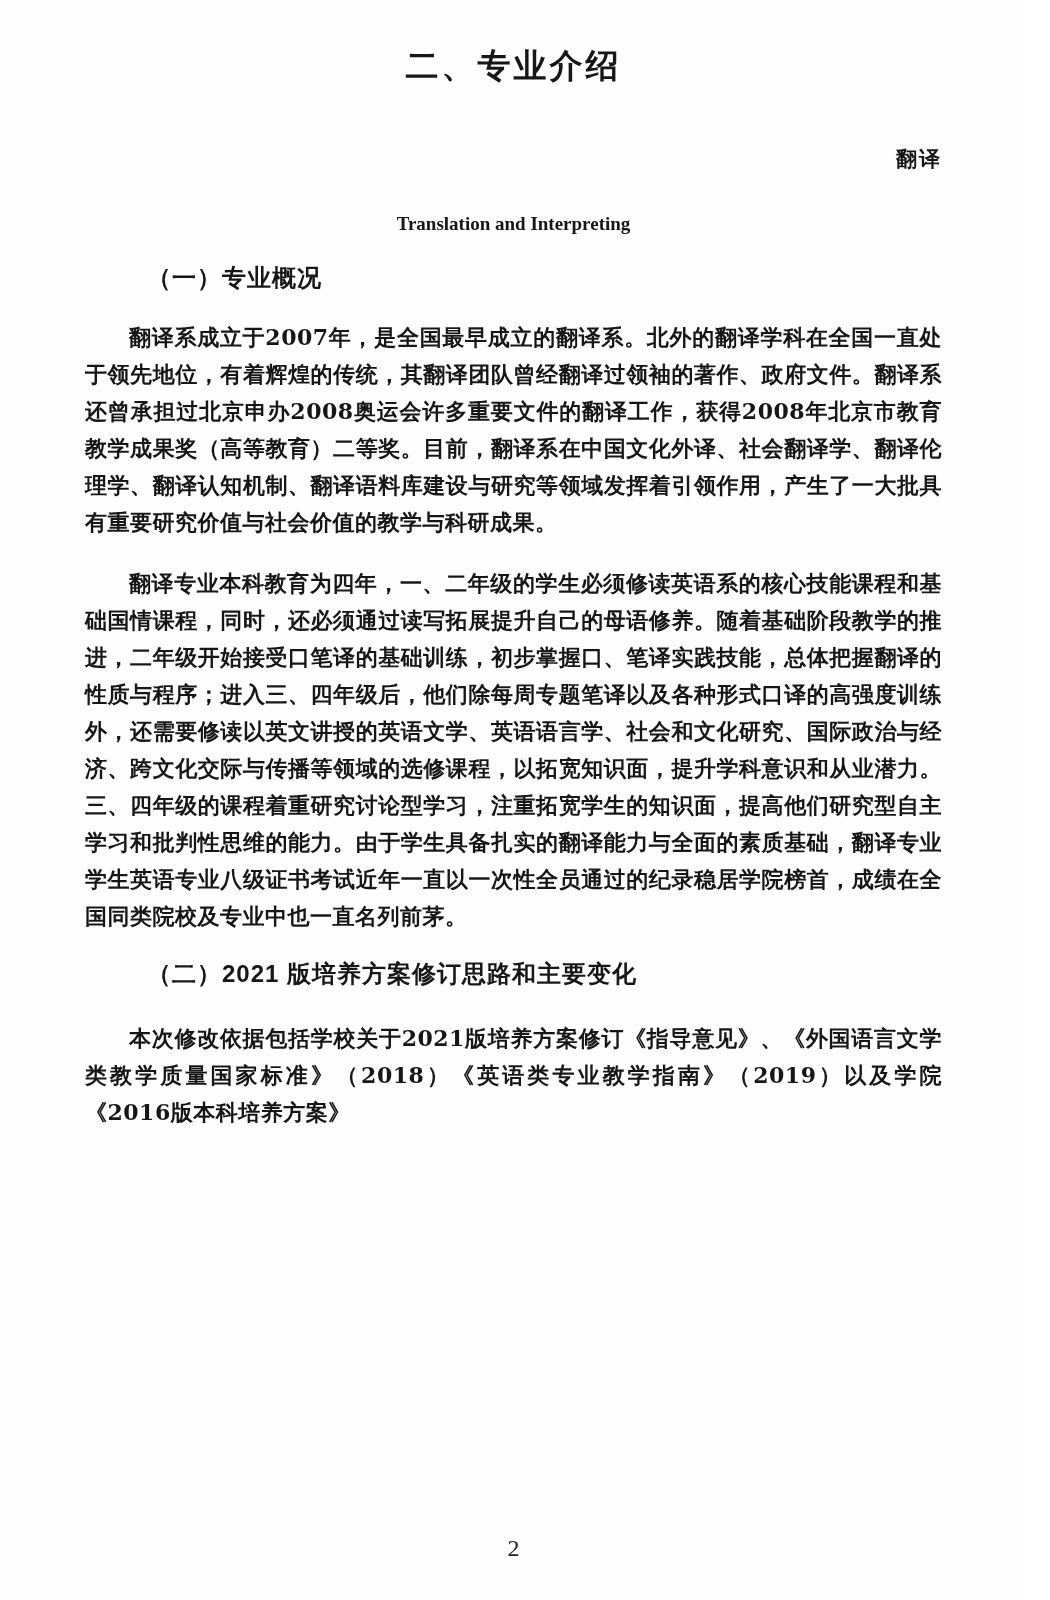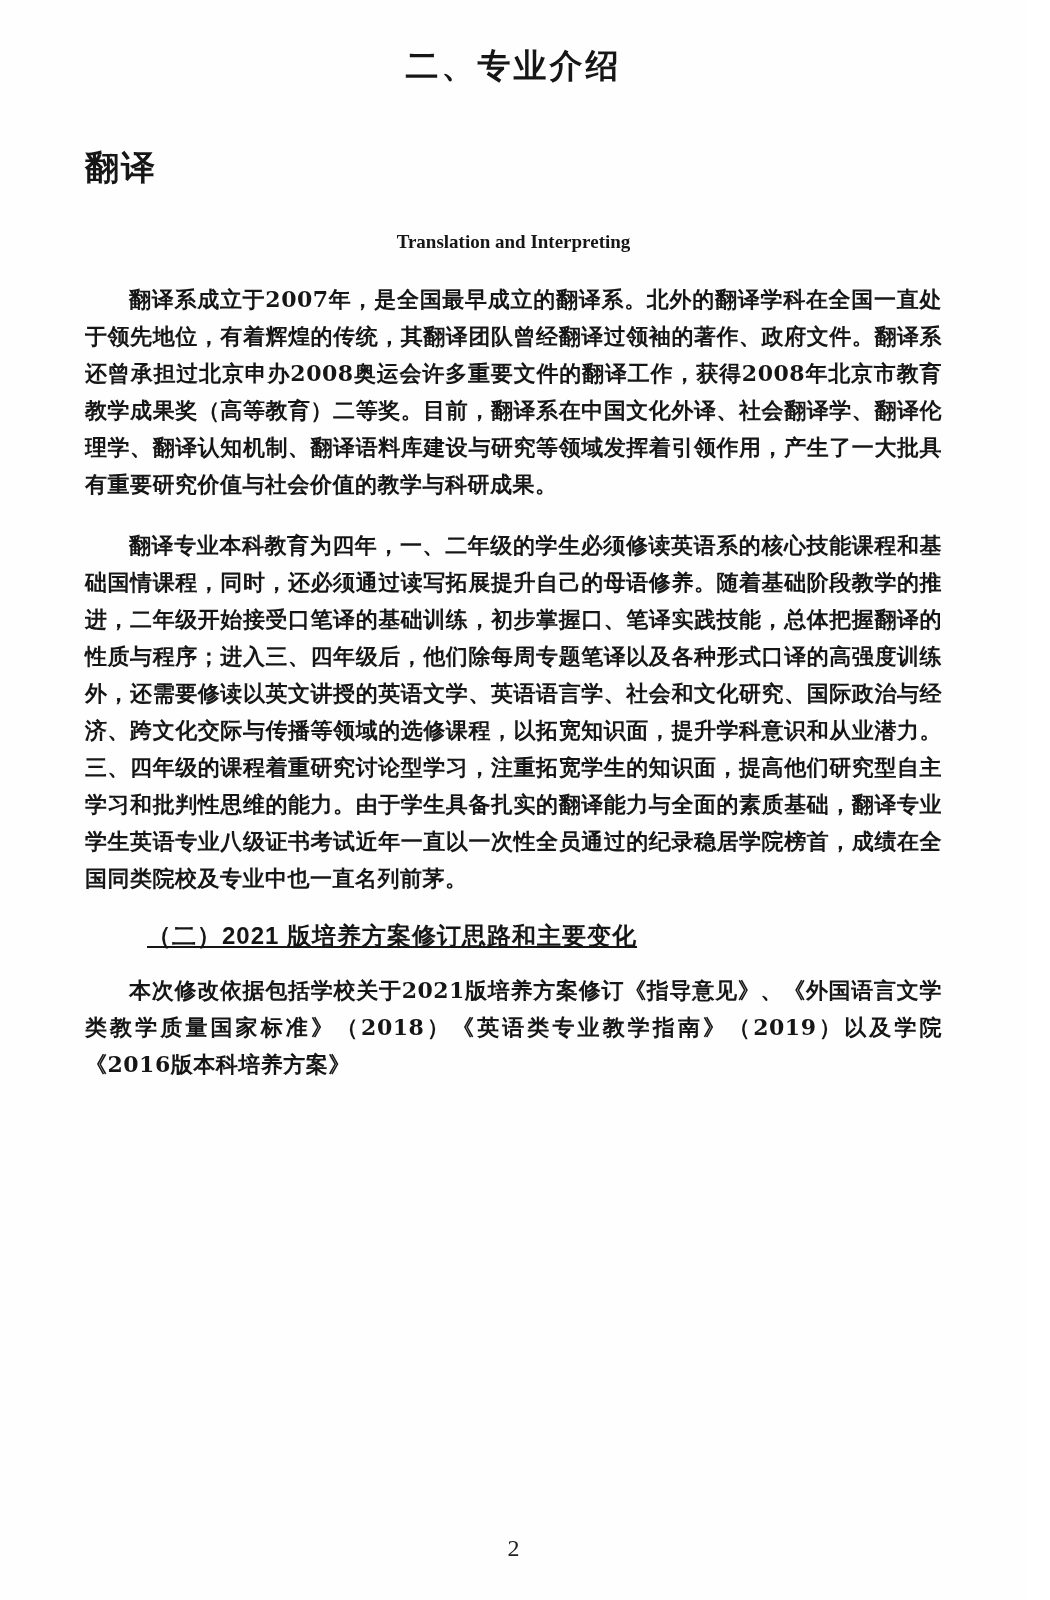--- a/index.html
+++ b/index.html
@@ -27,23 +27,23 @@
     font-family: "Liberation Sans", "DejaVu Sans", sans-serif;
     font-size: 33px;
     font-weight: 700;
     text-align: center;
     letter-spacing: 3px;
     margin-bottom: 56px;
   }
 
   .major-title-zh {
     font-family: "Liberation Sans", "DejaVu Sans", sans-serif;
-    font-size: 34px;
+    font-size: 21px;
     font-weight: 700;
-    text-align: left;
+    text-align: right;
     letter-spacing: 2px;
     margin-bottom: 40px;
   }
 
   .major-title-en {
     font-family: "Liberation Serif", "DejaVu Serif", serif;
     font-size: 19px;
     font-weight: 700;
     text-align: center;
     margin-bottom: 28px;
@@ -53,22 +53,21 @@
     font-family: "Liberation Sans", "DejaVu Sans", sans-serif;
     font-size: 24px;
     font-weight: 700;
     letter-spacing: 1px;
     margin: 0 0 26px 62px;
     line-height: 30px;
   }
 
   .section-heading.second {
     margin-top: 10px;
-    margin-bottom: 21px;
-    text-decoration: underline;
+    margin-bottom: 31px;
   }
 
   p.body-para {
     font-size: 22px;
     line-height: 37px;
     text-align: justify;
     text-indent: 2em;
     margin: 0 0 24px 0;
     letter-spacing: 0.5px;
     font-weight: bold;
@@ -90,20 +89,21 @@
 
 <div class="doc-page">
   <div class="content">
 
     <h1 class="doc-title">二、专业介绍</h1>
 
     <h2 class="major-title-zh">翻译</h2>
 
     <h3 class="major-title-en">Translation and Interpreting</h3>
 
+    <h4 class="section-heading">（一）专业概况</h4>
 
     <p class="body-para">翻译系成立于2007年，是全国最早成立的翻译系。北外的翻译学科在全国一直处于领先地位，有着辉煌的传统，其翻译团队曾经翻译过领袖的著作、政府文件。翻译系还曾承担过北京申办2008奥运会许多重要文件的翻译工作，获得2008年北京市教育教学成果奖（高等教育）二等奖。目前，翻译系在中国文化外译、社会翻译学、翻译伦理学、翻译认知机制、翻译语料库建设与研究等领域发挥着引领作用，产生了一大批具有重要研究价值与社会价值的教学与科研成果。</p>
 
     <p class="body-para">翻译专业本科教育为四年，一、二年级的学生必须修读英语系的核心技能课程和基础国情课程，同时，还必须通过读写拓展提升自己的母语修养。随着基础阶段教学的推进，二年级开始接受口笔译的基础训练，初步掌握口、笔译实践技能，总体把握翻译的性质与程序；进入三、四年级后，他们除每周专题笔译以及各种形式口译的高强度训练外，还需要修读以英文讲授的英语文学、英语语言学、社会和文化研究、国际政治与经济、跨文化交际与传播等领域的选修课程，以拓宽知识面，提升学科意识和从业潜力。三、四年级的课程着重研究讨论型学习，注重拓宽学生的知识面，提高他们研究型自主学习和批判性思维的能力。由于学生具备扎实的翻译能力与全面的素质基础，翻译专业学生英语专业八级证书考试近年一直以一次性全员通过的纪录稳居学院榜首，成绩在全国同类院校及专业中也一直名列前茅。</p>
 
 
 
     <h4 class="section-heading second">（二）2021 版培养方案修订思路和主要变化</h4>
 
     <p class="body-para">本次修改依据包括学校关于2021版培养方案修订《指导意见》、《外国语言文学类教学质量国家标准》（2018）《英语类专业教学指南》（2019）以及学院《2016版本科培养方案》</p>

